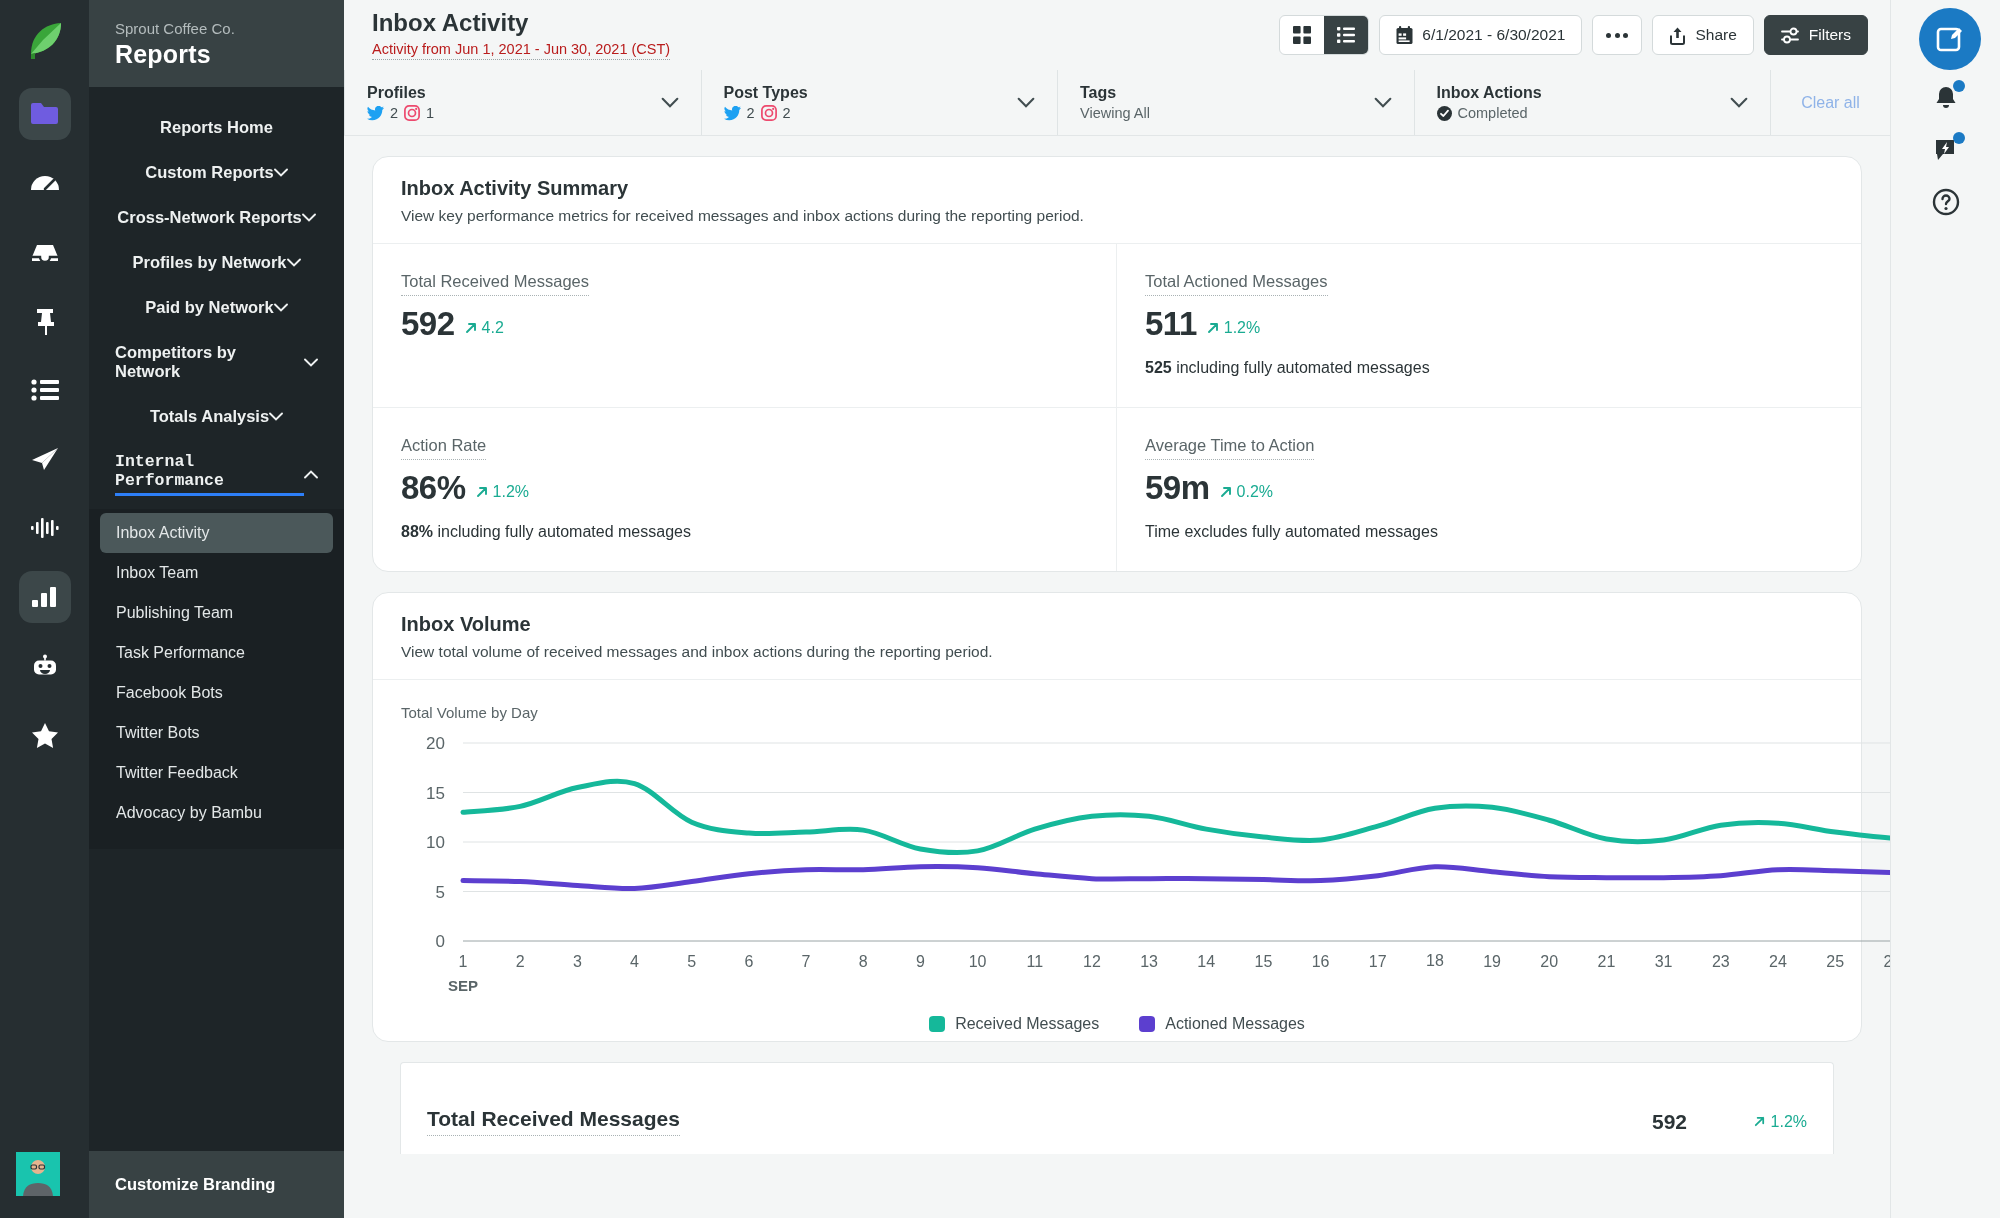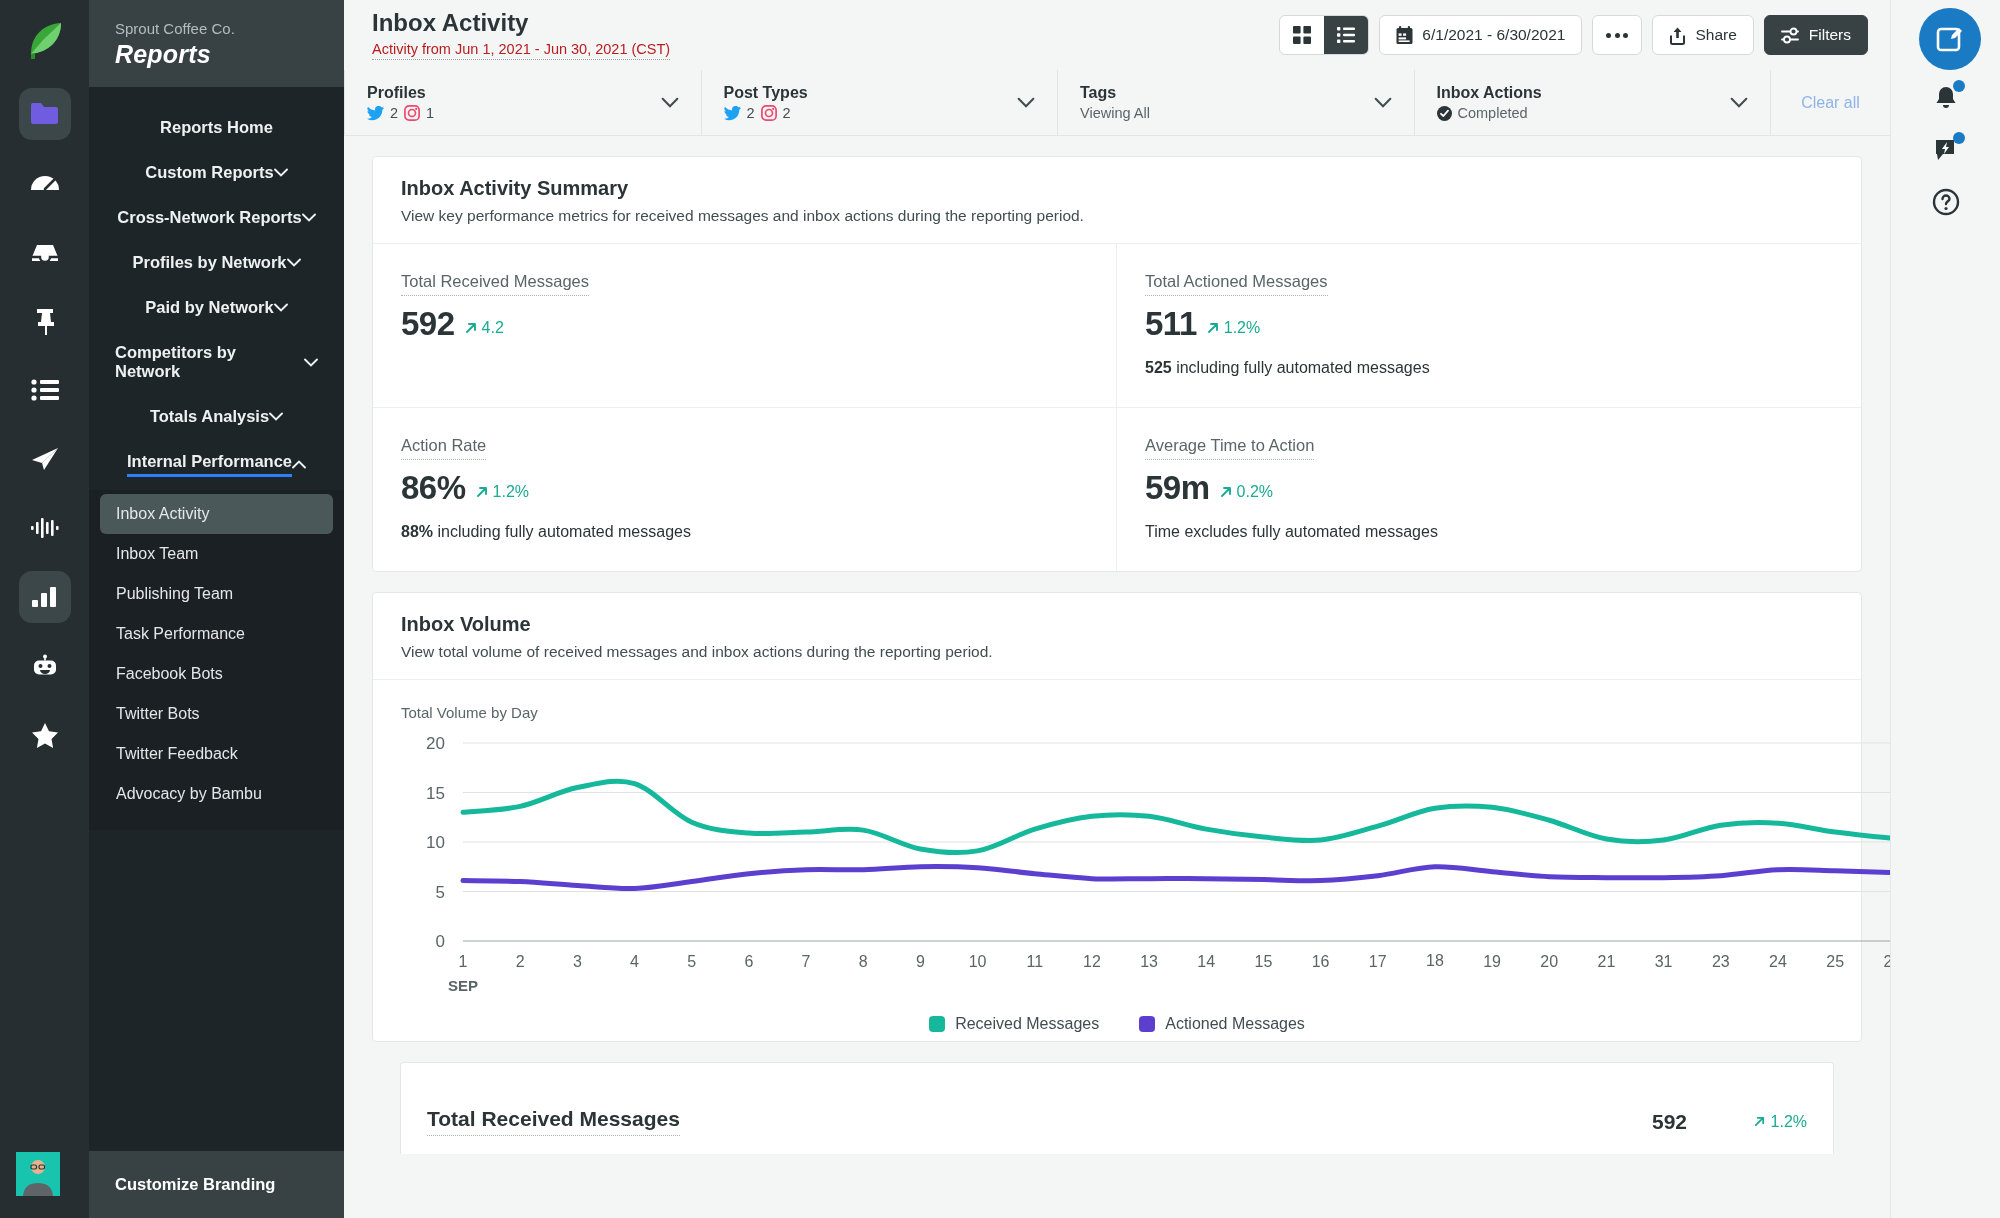--- a/index.html
+++ b/index.html
@@ -33,31 +33,31 @@
 
   
   .nav {
     width: 255px; flex: 0 0 255px; background: #1e2528;
     display: flex; flex-direction: column;
   }
   .nav-head {
     background: #384244; padding: 20px 26px 18px 26px;
   }
   .nav-account { color: #b4bcbd; font-size: 15px; margin-bottom: 3px; }
-  .nav-title { color: #fff; font-size: 25px; font-weight: bold; letter-spacing: .2px; font-style: italic; }
+  .nav-title { color: #fff; font-size: 25px; font-weight: bold; letter-spacing: .2px; }
   .nav-list { padding-top: 18px; }
   .nav-item {
     display: flex; align-items: center; justify-content: center;
     padding: 13px 26px; cursor: pointer;
   }
   .nav-item-label {
     color: #eef1f1; font-size: 16.5px; font-weight: bold;
   }
   .nav-item.expanded .nav-item-label {
-    border-bottom: 3px solid #2d7ff9; padding-bottom: 3px;
+    border-bottom: 3px solid #2d7ff9; padding-bottom: 3px; font-family: Liberation Mono, monospace;
   }
   .chev { width: 14px; height: 9px; flex: 0 0 14px; }
   .subnav { background: #1a2023; padding: 4px 0 16px 0; }
   .subitem {
     margin: 0 11px; padding: 11px 16px; border-radius: 6px;
     color: #e3e7e8; font-size: 16px; cursor: pointer;
   }
   .subitem.selected { background: #4b585a; }
   .nav-footer {
     margin-top: auto; background: #384244; padding: 24px 26px;
@@ -110,21 +110,21 @@
   .f-sub { font-size: 14.5px; color: #5a6568; margin-top: 3px; display: flex; align-items: center; gap: 6px; }
   .f-sub .cnt { color: #414d50; }
   .clear-all {
     flex: 0 0 120px; display: flex; align-items: center; justify-content: center;
     color: #8fb3e8; font-size: 16px; cursor: pointer; border-left: 1px solid #dfe4e5;
   }
 
   
   .content { flex: 1; overflow: hidden; padding: 20px 28px 0 28px; }
   .card {
-    background: #fff; border: 1px solid #e3e7e8; border-radius: 4px;
+    background: #fff; border: 1px solid #e3e7e8; border-radius: 16px;
     margin-bottom: 20px;
   }
   .card-head { padding: 20px 28px 18px 28px; border-bottom: 1px solid #eceff0; }
   .card-title { font-size: 20px; font-weight: bold; color: #2b3437; margin-bottom: 7px; }
   .card-desc { font-size: 15.5px; color: #414d50; }
 
   .metrics { display: grid; grid-template-columns: 1fr 1fr; }
   .metric { padding: 28px 28px 30px 28px; border-right: 1px solid #eceff0; border-bottom: 1px solid #eceff0; }
   .metric:nth-child(2n) { border-right: none; }
   .metric:nth-child(n+3) { border-bottom: none; }

